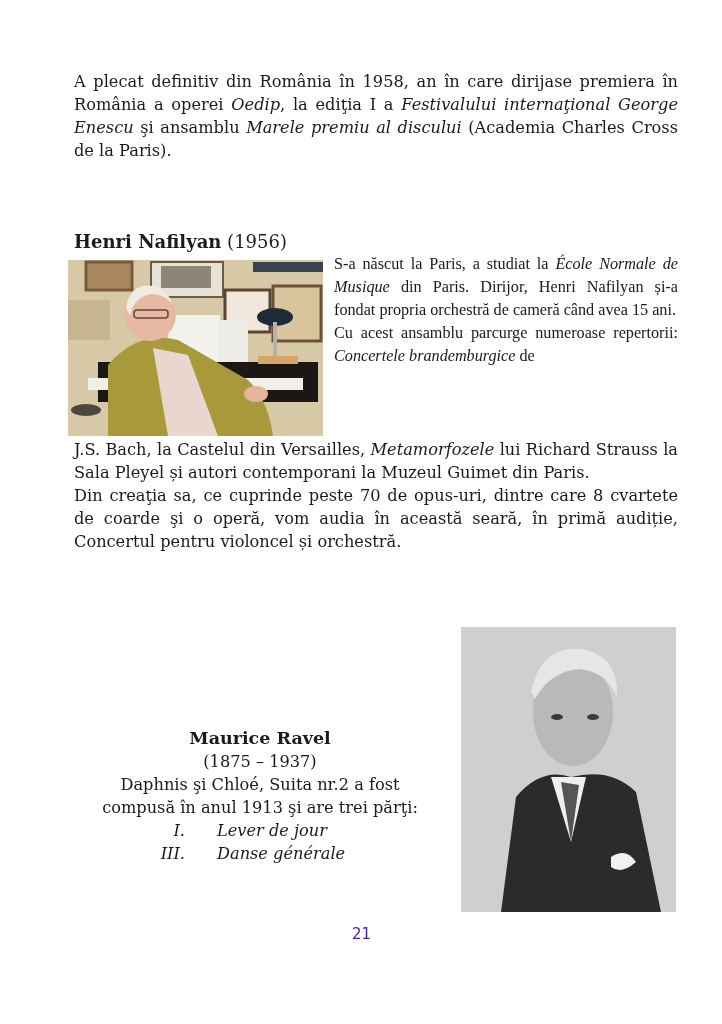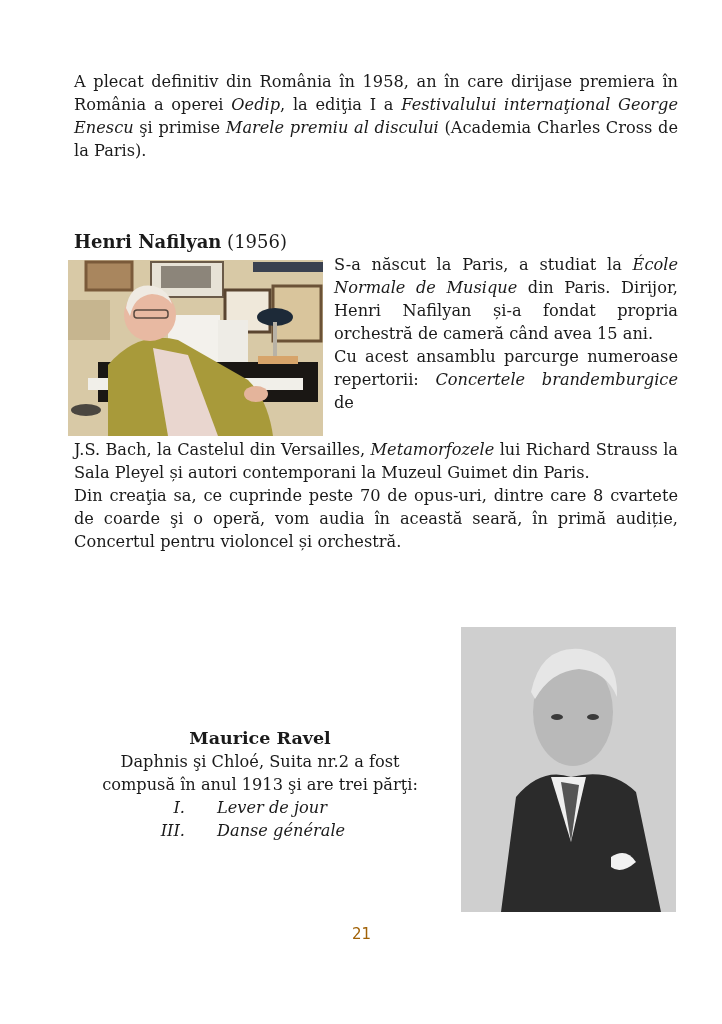--- a/index.html
+++ b/index.html
@@ -5,35 +5,35 @@
   html, body { margin:0; padding:0; }
   body { width:722px; height:1024px; background:#ffffff; position:relative; overflow:hidden;
          font-family:"DejaVu Serif", serif; color:#1a1a1a; }
   .p { position:absolute; font-size:16.2px; line-height:23px; text-align:justify; }
   .p i { font-style:italic; }
   #intro { left:74px; top:70px; width:604px; }
   #nafilyan-heading { position:absolute; left:74px; top:231px; font-size:18px; }
   #nafilyan-heading b { font-weight:bold; }
   #photo-nafilyan { position:absolute; left:68px; top:260px; width:255px; height:176px; overflow:hidden;
      background:linear-gradient(180deg,#cdbf9e 0%,#b9a57f 45%,#6b5a3e 100%); }
-  #nafilyan-text { left:334px; top:253px; width:344px; }
+  #nafilyan-text { left:334px; top:253px; width:344px;font-family:Liberation Serif, serif; }
   #nafilyan-cont { left:74px; top:438px; width:604px; }
   #ravel-block { position:absolute; left:90px; top:712px; width:340px; text-align:center; font-size:16.2px; line-height:23px;margin-top:15px; }
   #ravel-name { font-weight:bold; font-size:17.5px; }
   .part { display:flex; }
   .part .num { width:95px; text-align:right; font-style:italic; padding-right:32px; }
   .part .title { font-style:italic; text-align:center; }
   #photo-ravel { position:absolute; left:461px; top:627px; width:215px; height:285px; overflow:hidden;
      background:radial-gradient(ellipse at 40% 35%, #e6e6e6 0%, #bdbdbd 40%, #8a8a8a 75%, #6a6a6a 100%); }
-  #page-number { position:absolute; left:352px; top:925px; font-family:"DejaVu Sans", sans-serif; font-size:15px; color:#a16207;text-align:right; }
+  #page-number { position:absolute; left:352px; top:925px; font-family:"DejaVu Sans", sans-serif; font-size:15px; color:#4c1d95;text-align:right; }
 </style>
 </head>
 <body>
 
-<div id="intro" class="p"><span>A plecat definitiv din România în 1958, an în care dirijase premiera în România a operei </span><i>Oedip</i><span>, la ediţia I a </span><i>Festivalului internaţional George Enescu</i><span> şi primise </span><i>Marele premiu al discului</i><span> (Academia Charles Cross de la Paris).</span></div>
+<div id="intro" class="p"><span>A plecat definitiv din România în 1958, an în care dirijase premiera în România a operei </span><i>Oedip</i><span>, la ediţia I a </span><i>Festivalului internaţional George Enescu</i><span> şi ansamblu </span><i>Marele premiu al discului</i><span> (Academia Charles Cross de la Paris).</span></div>
 
 <div id="nafilyan-heading"><b>Henri Nafilyan</b><span> (1956)</span></div>
 
 <div id="photo-nafilyan" title="Henri Nafilyan at the piano">
   <svg width="255" height="176" viewBox="0 0 255 176">
     <rect x="0" y="0" width="255" height="176" fill="#d8c9a6"></rect>
     <rect x="18" y="2" width="46" height="28" fill="#a9865e" stroke="#7a5a3a" stroke-width="3"></rect>
     <rect x="83" y="2" width="72" height="35" fill="#e7e2d6" stroke="#6a5a48" stroke-width="2"></rect>
     <rect x="93" y="6" width="50" height="22" fill="#8c857a"></rect>
     <rect x="157" y="30" width="45" height="42" fill="#efe8da" stroke="#5a4530" stroke-width="3"></rect>
@@ -57,20 +57,21 @@
     <ellipse cx="18" cy="150" rx="15" ry="6" fill="#4a4640"></ellipse>
   </svg>
 </div>
 
 <div id="nafilyan-text" class="p"><span>S-a născut la Paris, a studiat la </span><i>École Normale de Musique</i><span> din Paris. Dirijor, Henri Nafilyan și-a fondat propria orchestră de cameră când avea 15 ani.</span><br><span>Cu acest ansamblu parcurge numeroase repertorii: </span><i>Concertele brandemburgice</i><span> de</span></div>
 
 <div id="nafilyan-cont" class="p"><span>J.S. Bach, la Castelul din Versailles, </span><i>Metamorfozele</i><span> lui Richard Strauss la Sala Pleyel și autori contemporani la Muzeul Guimet din Paris.</span><br><span>Din creaţia sa, ce cuprinde peste 70 de opus-uri, dintre care  8 cvartete de coarde şi o operă, vom audia în această seară, în primă audiție, Concertul pentru violoncel și orchestră.</span></div>
 
 <div id="ravel-block">
   <div id="ravel-name">Maurice Ravel</div>
+  <div>(1875 – 1937)</div>
   <div>Daphnis şi Chloé, Suita nr.2 a fost</div>
   <div>compusă în anul 1913 şi are trei părţi:</div>
   <div class="part">
     <span class="num">I.</span>
     <span class="title">Lever de jour</span>
   </div>
   <div class="part">
     <span class="num">III.</span>
     <span class="title">Danse générale</span>
   </div>

